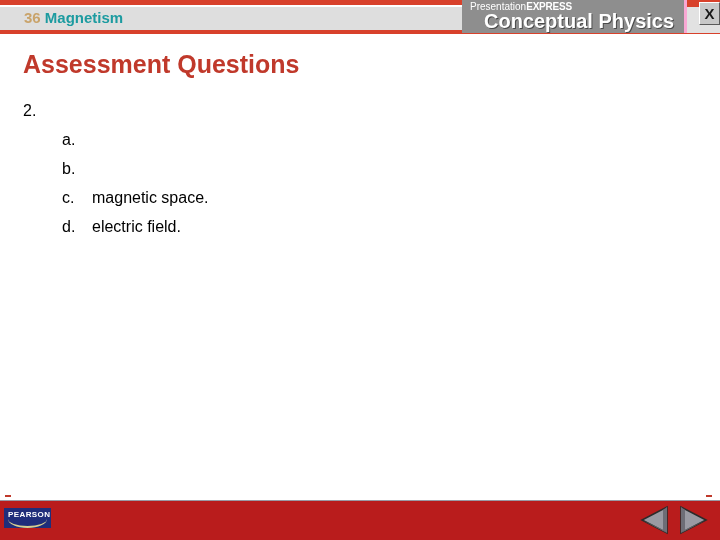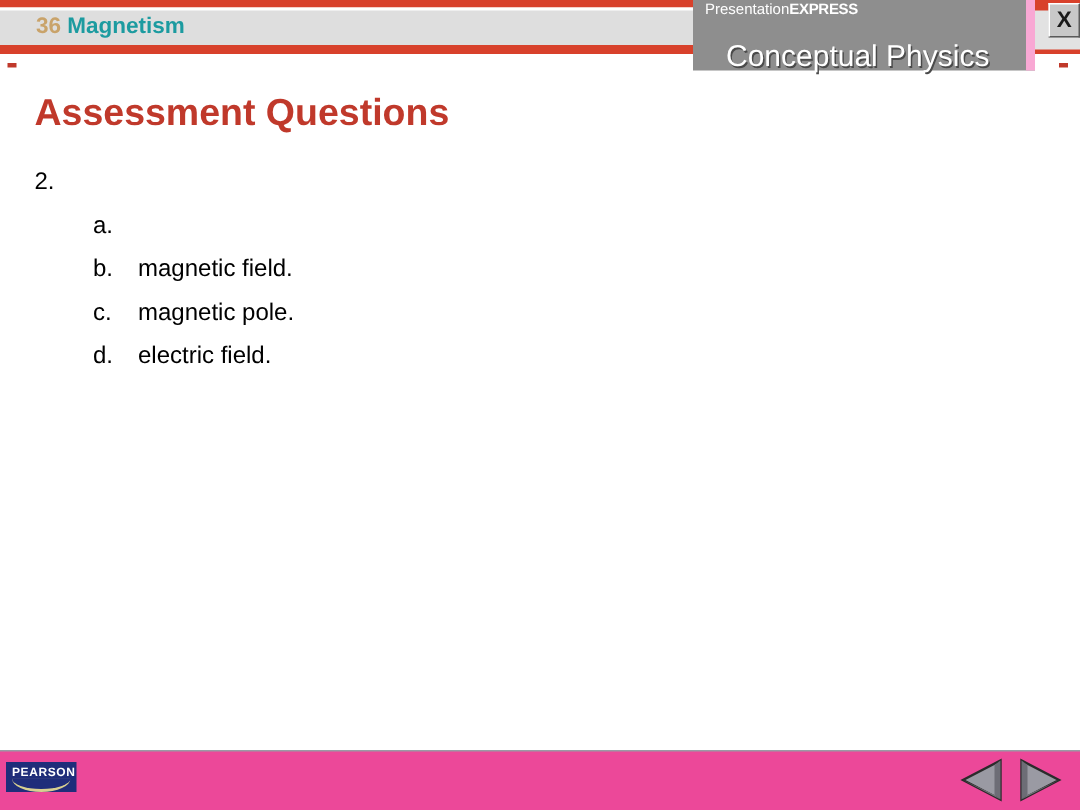--- a/index.html
+++ b/index.html
@@ -67,40 +67,40 @@
     color: #C9A36A;
   }
   #chapter-title {
     color: #1C9BA0;
   }
 
   
   #logo-box {
     position: absolute;
     left: 462px; top: 0px;
-    width: 222px; height: 47px;
+    width: 222px; height: 33px;
     background: #8E8E8E;
     z-index: 5;
-    border-right: 6px solid #f9a8d4;
+    border-right: 3px solid #f9a8d4;
   }
   #logo-sub {
     position: absolute;
     left: 8px; top: 1px;
     font-size: 10px;
     color: #ffffff;
     white-space: nowrap;
     line-height: 11px;
   }
   #logo-sub .thin { font-weight: normal; }
   #logo-sub .thick { font-weight: bold; letter-spacing: -0.2px; }
   #logo-main {
     position: absolute;
-    left: 22px; top: 27px;
+    left: 22px; top: 10px;
     font-size: 20px;
-    font-weight: normal;
+    font-weight: bold;
     color: #ffffff;
     white-space: nowrap;
     line-height: 22px;
     text-shadow: 1px 1px 0 #4a4a4a;
   }
   #logo-tail {
     position: absolute;
     left: 684px; top: 0px;
     width: 36px; height: 33px;
     background: #E2E2E2;
@@ -144,21 +144,21 @@
                       rgba(0,0,0,0) 4px, rgba(0,0,0,0) 11px);
     background-size: 6px 11px;
     background-repeat: repeat-y;
   }
   #dot-col-left  { left: 5px; }
   #dot-col-right { left: 706px; }
 
   
   #content {
     position: absolute;
-    left: 0; top: 45px;
+    left: 0; top: 34px;
     width: 720px;
     height: 461px;
     background: #ffffff;
   }
   #page-title {
     position: absolute;
     left: 23px; top: 16px;
     font-size: 25px;
     font-weight: bold;
     color: #C0392B;
@@ -198,21 +198,21 @@
     flex: 0 0 30px;
   }
   .choice-text { }
 
   
   #footer {
     position: absolute;
     left: 0; top: 500px;
     width: 720px;
     height: 40px;
-    background: #ec4899;
+    background: #b91c1c;
     border-top: 1px solid #9a9aa5;
     text-decoration: underline;
   }
   #pearson-logo {
     position: absolute;
     left: 4px; top: 7px;
     width: 47px; height: 20px;
     background: #1F2D7A;
     overflow: hidden;
   }
@@ -283,26 +283,25 @@
     <div class="q-row">
       <span class="q-num">2.</span>
     </div>
 
     <div class="choice-row">
       <span class="choice-letter">a.</span>
     </div>
 
     <div class="choice-row">
       <span class="choice-letter">b.</span>
-      <span class="choice-text">magnetic field.</span>
     </div>
 
     <div class="choice-row">
       <span class="choice-letter">c.</span>
-      <span class="choice-text">magnetic pole.</span>
+      <span class="choice-text">magnetic space.</span>
     </div>
 
     <div class="choice-row">
       <span class="choice-letter">d.</span>
       <span class="choice-text">electric field.</span>
     </div>
 
   </div>
 </div>
 

